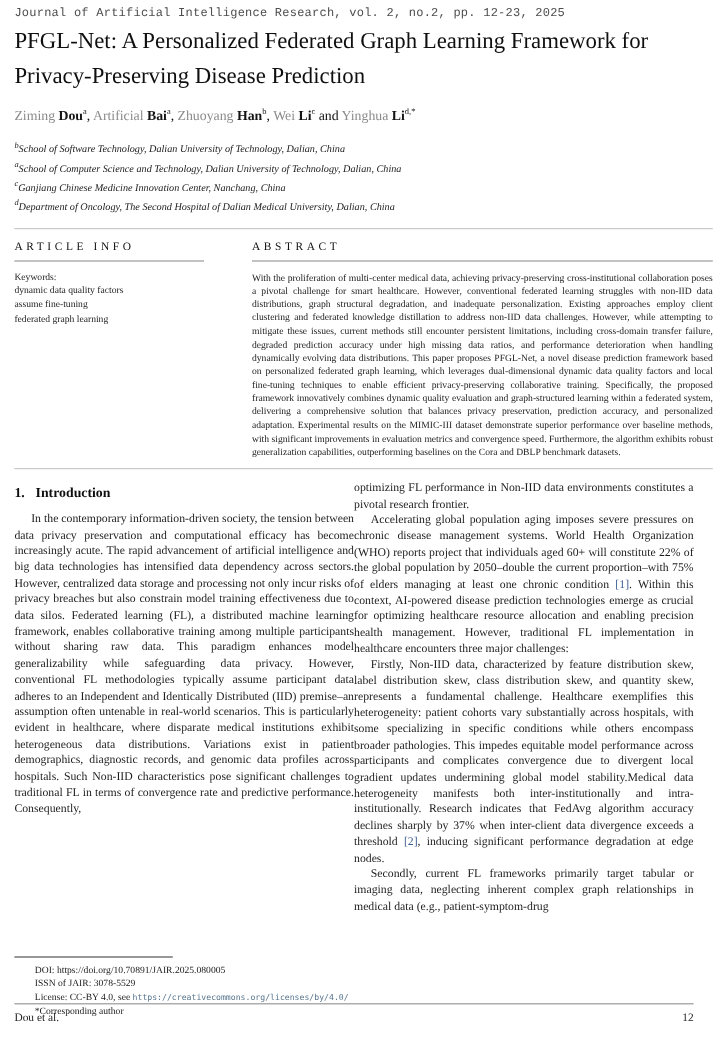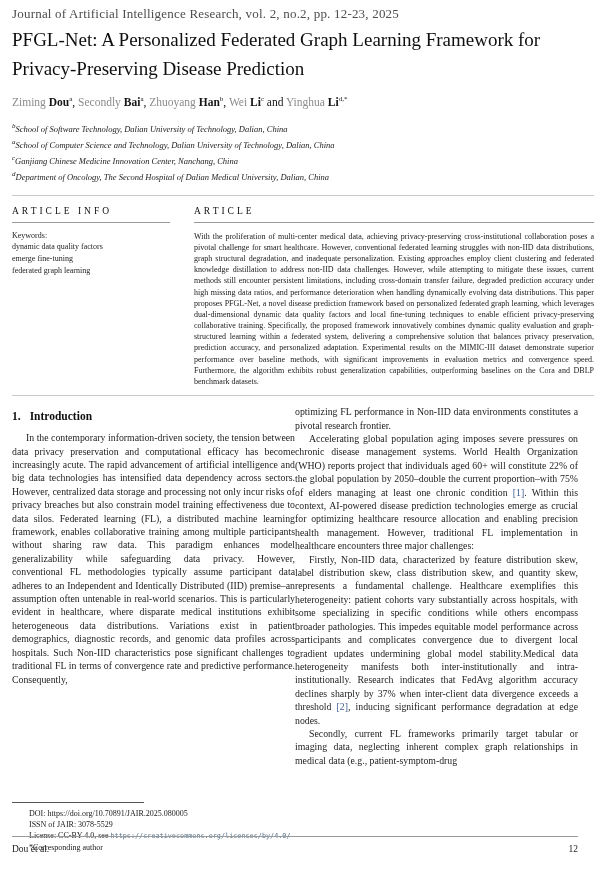--- a/index.html
+++ b/index.html
@@ -1,30 +1,30 @@
 <!DOCTYPE html>
 <html><head>
 <meta charset="utf-8">
 <style>
   html,body { margin:0; padding:0; background:#e8e8e8; }
   .page {
     width:606px; height:870px; margin:0 auto; background:#ffffff;
     box-sizing:border-box; padding:6px 12px; position:relative; overflow:hidden;
     font-family:"Liberation Serif", serif; color:#1c1c1c;
   }
-  .journal-line { font-size:13px; color:#4d4d4d; letter-spacing:0.2px; }
+  .journal-line { font-size:10px; color:#4d4d4d; letter-spacing:0.2px;font-family:Liberation Mono, monospace; }
   .paper-title { font-size:19px; line-height:1.5; color:#0f0f0f; margin-top:4px; font-weight:normal; }
   .authors { margin-top:13px; font-size:11.5px; color:#111; }
   .author-first { color:#8b8b8b; }
   .author-last { font-weight:bold; color:#151515;text-align:center; }
   .authors sup, .aff sup { font-size:7px; line-height:0; }
   .affiliations { margin-top:13px; }
   .aff { font-style:italic; font-size:8.5px; line-height:1.9; color:#222; }
   .rule-full { border-top:1px solid #c9c9c9; height:0; margin-top:9px; }
-  .info-abstract { display:flex; gap:24px; padding:10px 0 8px; }
+  .info-abstract { display:flex; gap:40px; padding:10px 0 8px; }
   .info-col { width:158px; flex:none; }
   .abstract-col { flex:1; }
   .block-heading { font-size:9.5px; letter-spacing:3px; color:#111; }
   .heading-rule { border-top:1px solid #9a9a9a; height:0; margin:6px 0 8px; }
   .keywords-label { font-size:8px; margin-bottom:1px; }
   .keyword { font-size:8px; line-height:1.55; }
   .abstract-text { font-size:8px; line-height:1.4; text-align:justify; color:#1a1a1a; }
   .columns { display:flex; height:448px; margin-top:9px; }
   .col { width:283px; flex:none; }
   .col-left { display:flex; flex-direction:column; justify-content:space-between; }
@@ -46,46 +46,46 @@
 <body>
 
 <div class="page">
 
   <div class="journal-line">Journal of Artificial Intelligence Research, vol. 2, no.2, pp. 12-23, 2025</div>
 
   <h1 class="paper-title">PFGL-Net: A Personalized Federated Graph Learning Framework for Privacy-Preserving Disease Prediction</h1>
 
   <div class="authors">
     <span><span class="author-first">Ziming </span><span class="author-last">Dou</span><sup>a</sup><span>,  </span></span>
-    <span><span class="author-first">Secondly </span><span class="author-last">Bai</span><sup>a</sup><span>,  </span></span>
+    <span><span class="author-first">Artificial </span><span class="author-last">Bai</span><sup>a</sup><span>,  </span></span>
     <span><span class="author-first">Zhuoyang </span><span class="author-last">Han</span><sup>b</sup><span>,  </span></span>
     <span><span class="author-first">Wei </span><span class="author-last">Li</span><sup>c</sup><span> and  </span></span>
     <span><span class="author-first">Yinghua </span><span class="author-last">Li</span><sup>d,*</sup></span>
   </div>
 
   <div class="affiliations">
     <div class="aff"><sup>b</sup><span>School of Software Technology, Dalian University of Technology, Dalian, China</span></div>
     <div class="aff"><sup>a</sup><span>School of Computer Science and Technology, Dalian University of Technology, Dalian, China</span></div>
     <div class="aff"><sup>c</sup><span>Ganjiang Chinese Medicine Innovation Center, Nanchang, China</span></div>
     <div class="aff"><sup>d</sup><span>Department of Oncology, The Second Hospital of Dalian Medical University, Dalian, China</span></div>
   </div>
 
   <div class="rule-full"></div>
 
   <div class="info-abstract">
     <div class="info-col">
       <div class="block-heading">ARTICLE INFO</div>
       <div class="heading-rule"></div>
       <div class="keywords-label">Keywords:</div>
       <div class="keyword">dynamic data quality factors</div>
-      <div class="keyword">emerge fine-tuning</div>
+      <div class="keyword">assume fine-tuning</div>
       <div class="keyword">federated graph learning</div>
     </div>
     <div class="abstract-col">
-      <div class="block-heading">ARTICLE</div>
+      <div class="block-heading">ABSTRACT</div>
       <div class="heading-rule"></div>
       <div class="abstract-text">With the proliferation of multi-center medical data, achieving privacy-preserving cross-institutional collaboration poses a pivotal challenge for smart healthcare. However, conventional federated learning struggles with non-IID data distributions, graph structural degradation, and inadequate personalization. Existing approaches employ client clustering and federated knowledge distillation to address non-IID data challenges. However, while attempting to mitigate these issues, current methods still encounter persistent limitations, including cross-domain transfer failure, degraded prediction accuracy under high missing data ratios, and performance deterioration when handling dynamically evolving data distributions. This paper proposes PFGL-Net, a novel disease prediction framework based on personalized federated graph learning, which leverages dual-dimensional dynamic data quality factors and local fine-tuning techniques to enable efficient privacy-preserving collaborative training. Specifically, the proposed framework innovatively combines dynamic quality evaluation and graph-structured learning within a federated system, delivering a comprehensive solution that balances privacy preservation, prediction accuracy, and personalized adaptation. Experimental results on the MIMIC-III dataset demonstrate superior performance over baseline methods, with significant improvements in evaluation metrics and convergence speed. Furthermore, the algorithm exhibits robust generalization capabilities, outperforming baselines on the Cora and DBLP benchmark datasets.</div>
     </div>
   </div>
 
   <div class="rule-full" style="margin-top:0;"></div>
 
   <div class="columns">
 
     <div class="col col-left">

